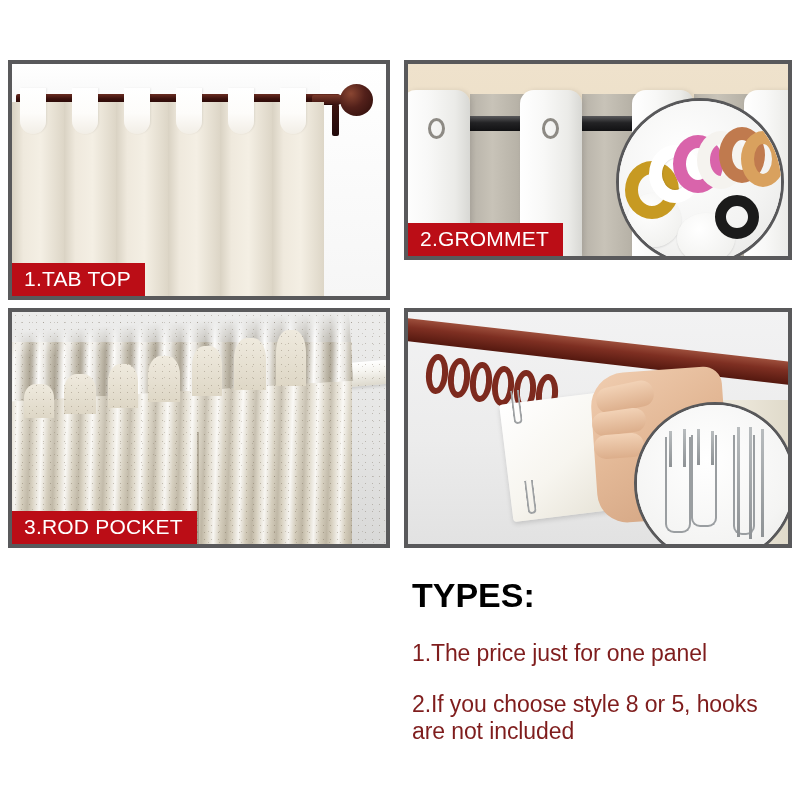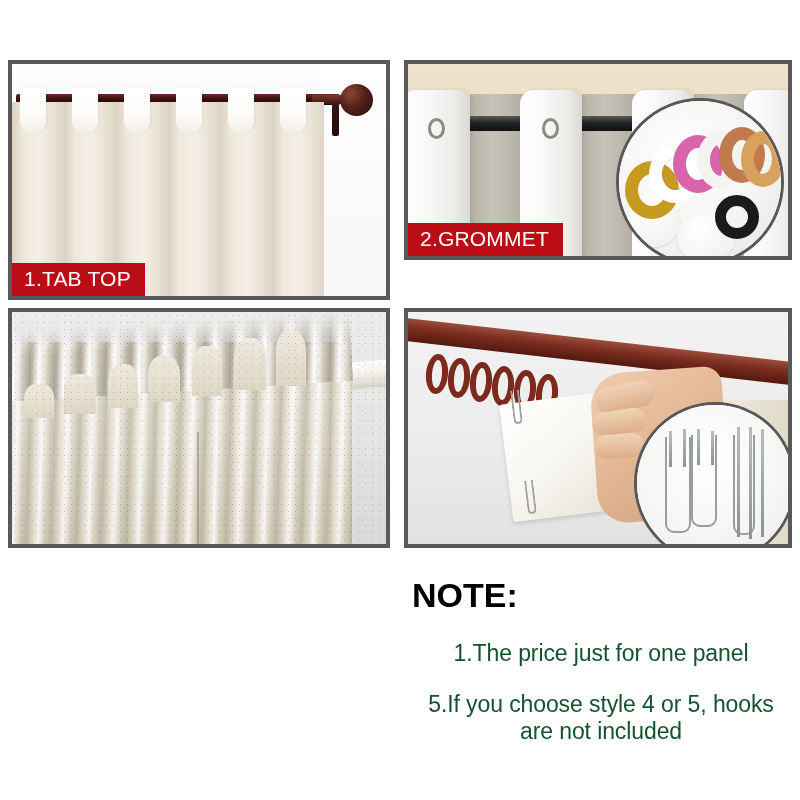--- a/index.html
+++ b/index.html
@@ -420,25 +420,24 @@
   #note-heading {
     font-size: 34px;
     font-weight: 700;
     color: #000000;
     line-height: 1;
     margin-top: 14px;
     margin-bottom: 28px;
   }
   .note-line {
     font-size: 23px;
-    color: #14532d;
+    color: #7f1d1d;
     line-height: 1.18;
     margin-bottom: 24px;
     letter-spacing: -0.1px;
-    text-align: center;
   }
 </style>
 </head>
 <body>
 
 <div id="infographic">
 
 
   <div class="panel" id="panel-tab-top">
     <div class="scene">
@@ -517,20 +516,21 @@
       <div class="p3-peak" style="left:136px; top:44px; width:32px; height:46px;"></div>
       <div class="p3-peak" style="left:180px; top:34px; width:30px; height:50px;"></div>
       <div class="p3-peak" style="left:222px; top:26px; width:32px; height:52px;"></div>
       <div class="p3-peak" style="left:264px; top:18px; width:30px; height:56px;"></div>
 
       <div id="p3-gathers"></div>
       <div id="p3-gather-top"></div>
       <div id="p3-seam"></div>
       <div id="p3-noise"></div>
     </div>
+    <div class="badge">3.ROD POCKET</div>
   </div>
 
   <div class="panel" id="panel-tape-hooks">
     <div class="scene">
       <div id="p4-wall"></div>
       <div id="p4-rod"></div>
 
       <div class="p4-ring" style="left:18px;  top:42px; transform:rotate(5deg);"></div>
       <div class="p4-ring" style="left:40px;  top:46px; transform:rotate(5deg);"></div>
       <div class="p4-ring" style="left:62px;  top:50px; transform:rotate(5deg);"></div>
@@ -561,18 +561,18 @@
         <div class="pleat-hook" style="left:96px; top:30px; width:22px; height:100px;"></div>
         <div class="pleat-prong" style="left:100px;top:22px; height:110px;"></div>
         <div class="pleat-prong" style="left:112px;top:22px; height:112px;"></div>
         <div class="pleat-prong" style="left:124px;top:24px; height:108px;"></div>
       </div>
     </div>
   </div>
 
 
   <div id="note-section">
-    <div id="note-heading">NOTE:</div>
+    <div id="note-heading">TYPES:</div>
     <div class="note-line">1.The price just for one panel</div>
-    <div class="note-line">5.If you choose style 4 or 5, hooks are not included</div>
+    <div class="note-line">2.If you choose style 8 or 5, hooks are not included</div>
   </div>
 
 </div>
 
 </body></html>

